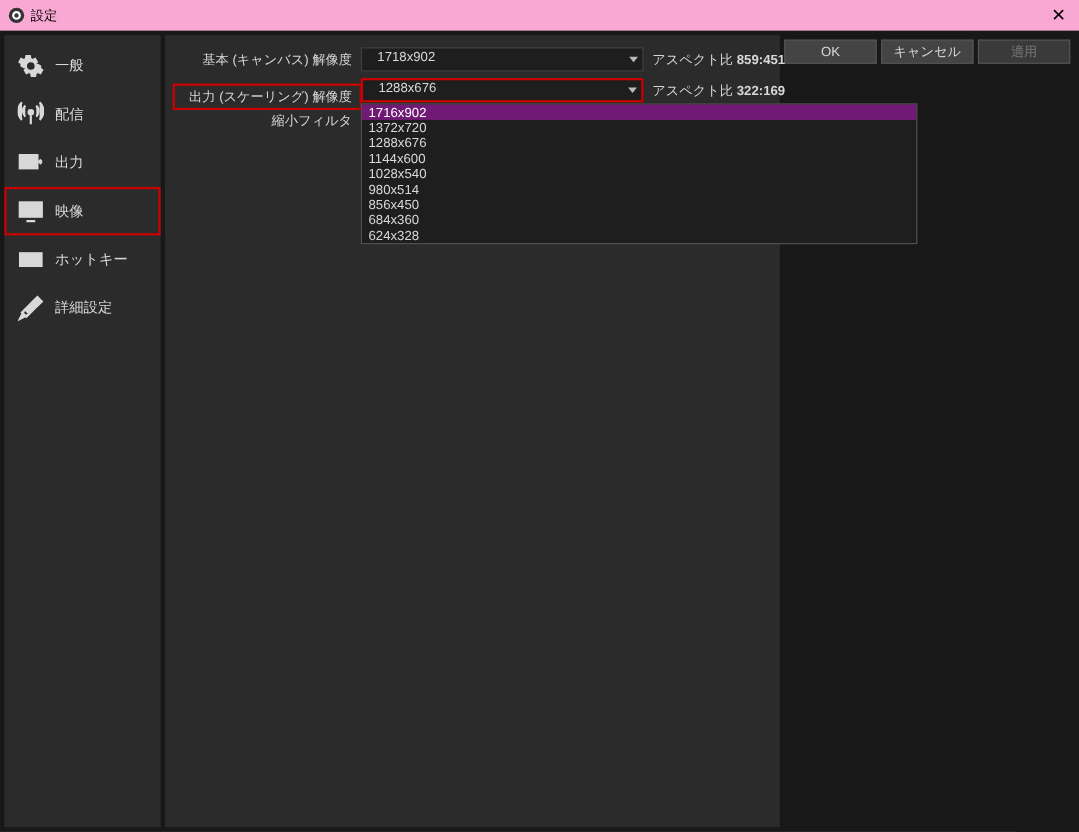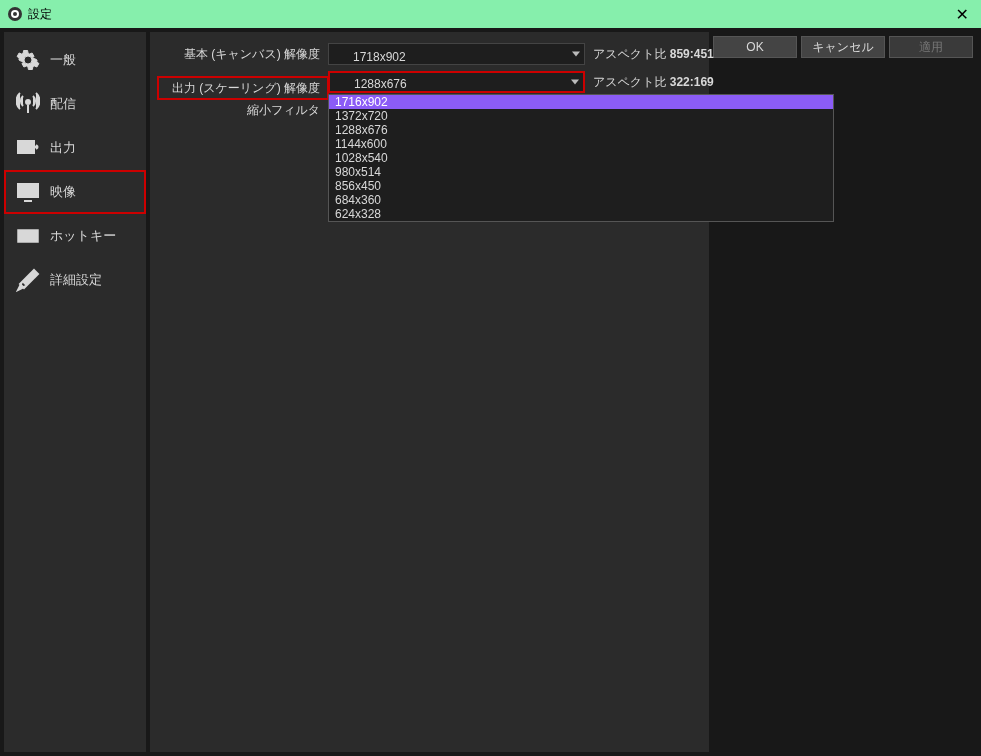--- a/index.html
+++ b/index.html
@@ -1,45 +1,45 @@
 <!DOCTYPE html>
 <html><head>
 <meta charset="utf-8">
 <style>
 * { margin: 0; padding: 0; box-sizing: border-box; font-family: "Meiryo", "MS Gothic", sans-serif; }
 body { background: #2b2b2b; width: 981px; height: 756px; overflow: hidden; color: #d8d8d8; font-size: 12px; }
-.titlebar { height: 28px; background: #86efac; display: flex; align-items: center; padding: 0 8px; color: #000; justify-content: space-between; }
+.titlebar { height: 28px; background: #f9a8d4; display: flex; align-items: center; padding: 0 8px; color: #000; justify-content: space-between; }
 .titlebar-left { display: flex; align-items: center; gap: 6px; }
 .titlebar-icon { width: 14px; height: 14px; border-radius: 50%; background: #333; position: relative; }
 .titlebar-icon::after { content:""; position:absolute; top:3px; left:3px; width:8px; height:8px; border:2px solid #fff; border-radius:50%; box-sizing:border-box; }
 .close-x { font-size: 16px; cursor: pointer; padding: 0 4px; }
 .outer { background: #181818; padding: 4px; height: 728px; display: flex; flex-direction: row; }
 .main { display: flex; flex: 1; gap: 4px; min-height: 0; }
 .sidebar { width: 142px; background: #2b2b2b; padding: 6px 0; }
 .side-item { display: flex; align-items: center; gap: 10px; padding: 10px 12px; cursor: pointer; color: #d8d8d8; font-size: 13px; }
 .side-item.active { outline: 2px solid #c00; outline-offset: -2px; }
 .side-item svg { width: 24px; height: 24px; fill: #d8d8d8; stroke: #d8d8d8; flex-shrink: 0; }
 .content { flex: 1; background: #2b2b2b; padding: 10px 8px; position: relative; }
 .row { display: flex; align-items: center; margin-bottom: 4px; height: 24px; }
 .label { width: 170px; text-align: right; padding-right: 8px; font-size: 12px; color: #d8d8d8; }
 .label.hl { outline: 2px solid #c00; outline-offset: -1px; height: 22px; display:flex; align-items:center; justify-content:flex-end;margin-top:12px; }
-.combo { flex: 1; background: #1e1e1e; border: 1px solid #444; height: 22px; display: flex; align-items: flex-end; padding: 0 24px; position: relative; font-size: 12px; }
+.combo { flex: 1; background: #1e1e1e; border: 1px solid #444; height: 22px; display: flex; align-items: flex-start; padding: 0 14px; position: relative; font-size: 12px; }
 .combo.hl { border-color: #c00; border-width: 2px; }
 .chev { position: absolute; right: 4px; top: 50%; transform: translateY(-50%); width: 0; height: 0; border-left: 4px solid transparent; border-right: 4px solid transparent; border-top: 5px solid #bbb; }
 .aspect { width: 116px; padding-left: 8px; font-size: 12px; color: #d8d8d8; white-space: nowrap; }
 .aspect b { font-weight: bold; }
 .fps-combo { width: 94px; background: #1e1e1e; border: 1px solid #444; height: 22px; display: flex; align-items: center; padding: 0 6px; margin-left: 20px; position: relative; font-size: 12px; }
 .spinner { position:absolute; right:3px; top:2px; display:flex; flex-direction:column; gap:1px; }
 .spinner div { width:0; height:0; border-left:4px solid transparent; border-right:4px solid transparent; }
 .spinner .up { border-bottom:4px solid #888; }
 .spinner .dn { border-top:4px solid #888; }
 .ghost-combo { width: 116px; height: 22px; background: #1e1e1e; border: 1px solid #444; margin-left: 8px; position:relative; }
 .dropdown { position: absolute; left: 178px; top: 62px; width: 506px; background: #1e1e1e; border: 1px solid #555; z-index: 10; font-family: monospace; font-size: 12px; }
 .dropdown-item { padding: 0 6px; height: 14px; line-height: 14px; cursor: pointer; color: #d8d8d8; }
-.dropdown-item.sel { background: #8b5cf6; color: #fff; }
+.dropdown-item.sel { background: #701a75; color: #fff; }
 .footer { height: 30px; display: flex; justify-content: flex-end; align-items: center; gap: 4px; padding: 4px; background: #181818; }
 .btn { width: 84px; height: 22px; background: #444; border: 1px solid #555; color: #d8d8d8; font-size: 12px; cursor: pointer; display:flex; align-items:center; justify-content:center; }
 .btn.dis { color: #777; background: #3a3a3a; cursor: default; }
 </style>
 </head>
 <body>
 
 <div class="titlebar">
   <div class="titlebar-left">
     <div class="titlebar-icon"></div>

